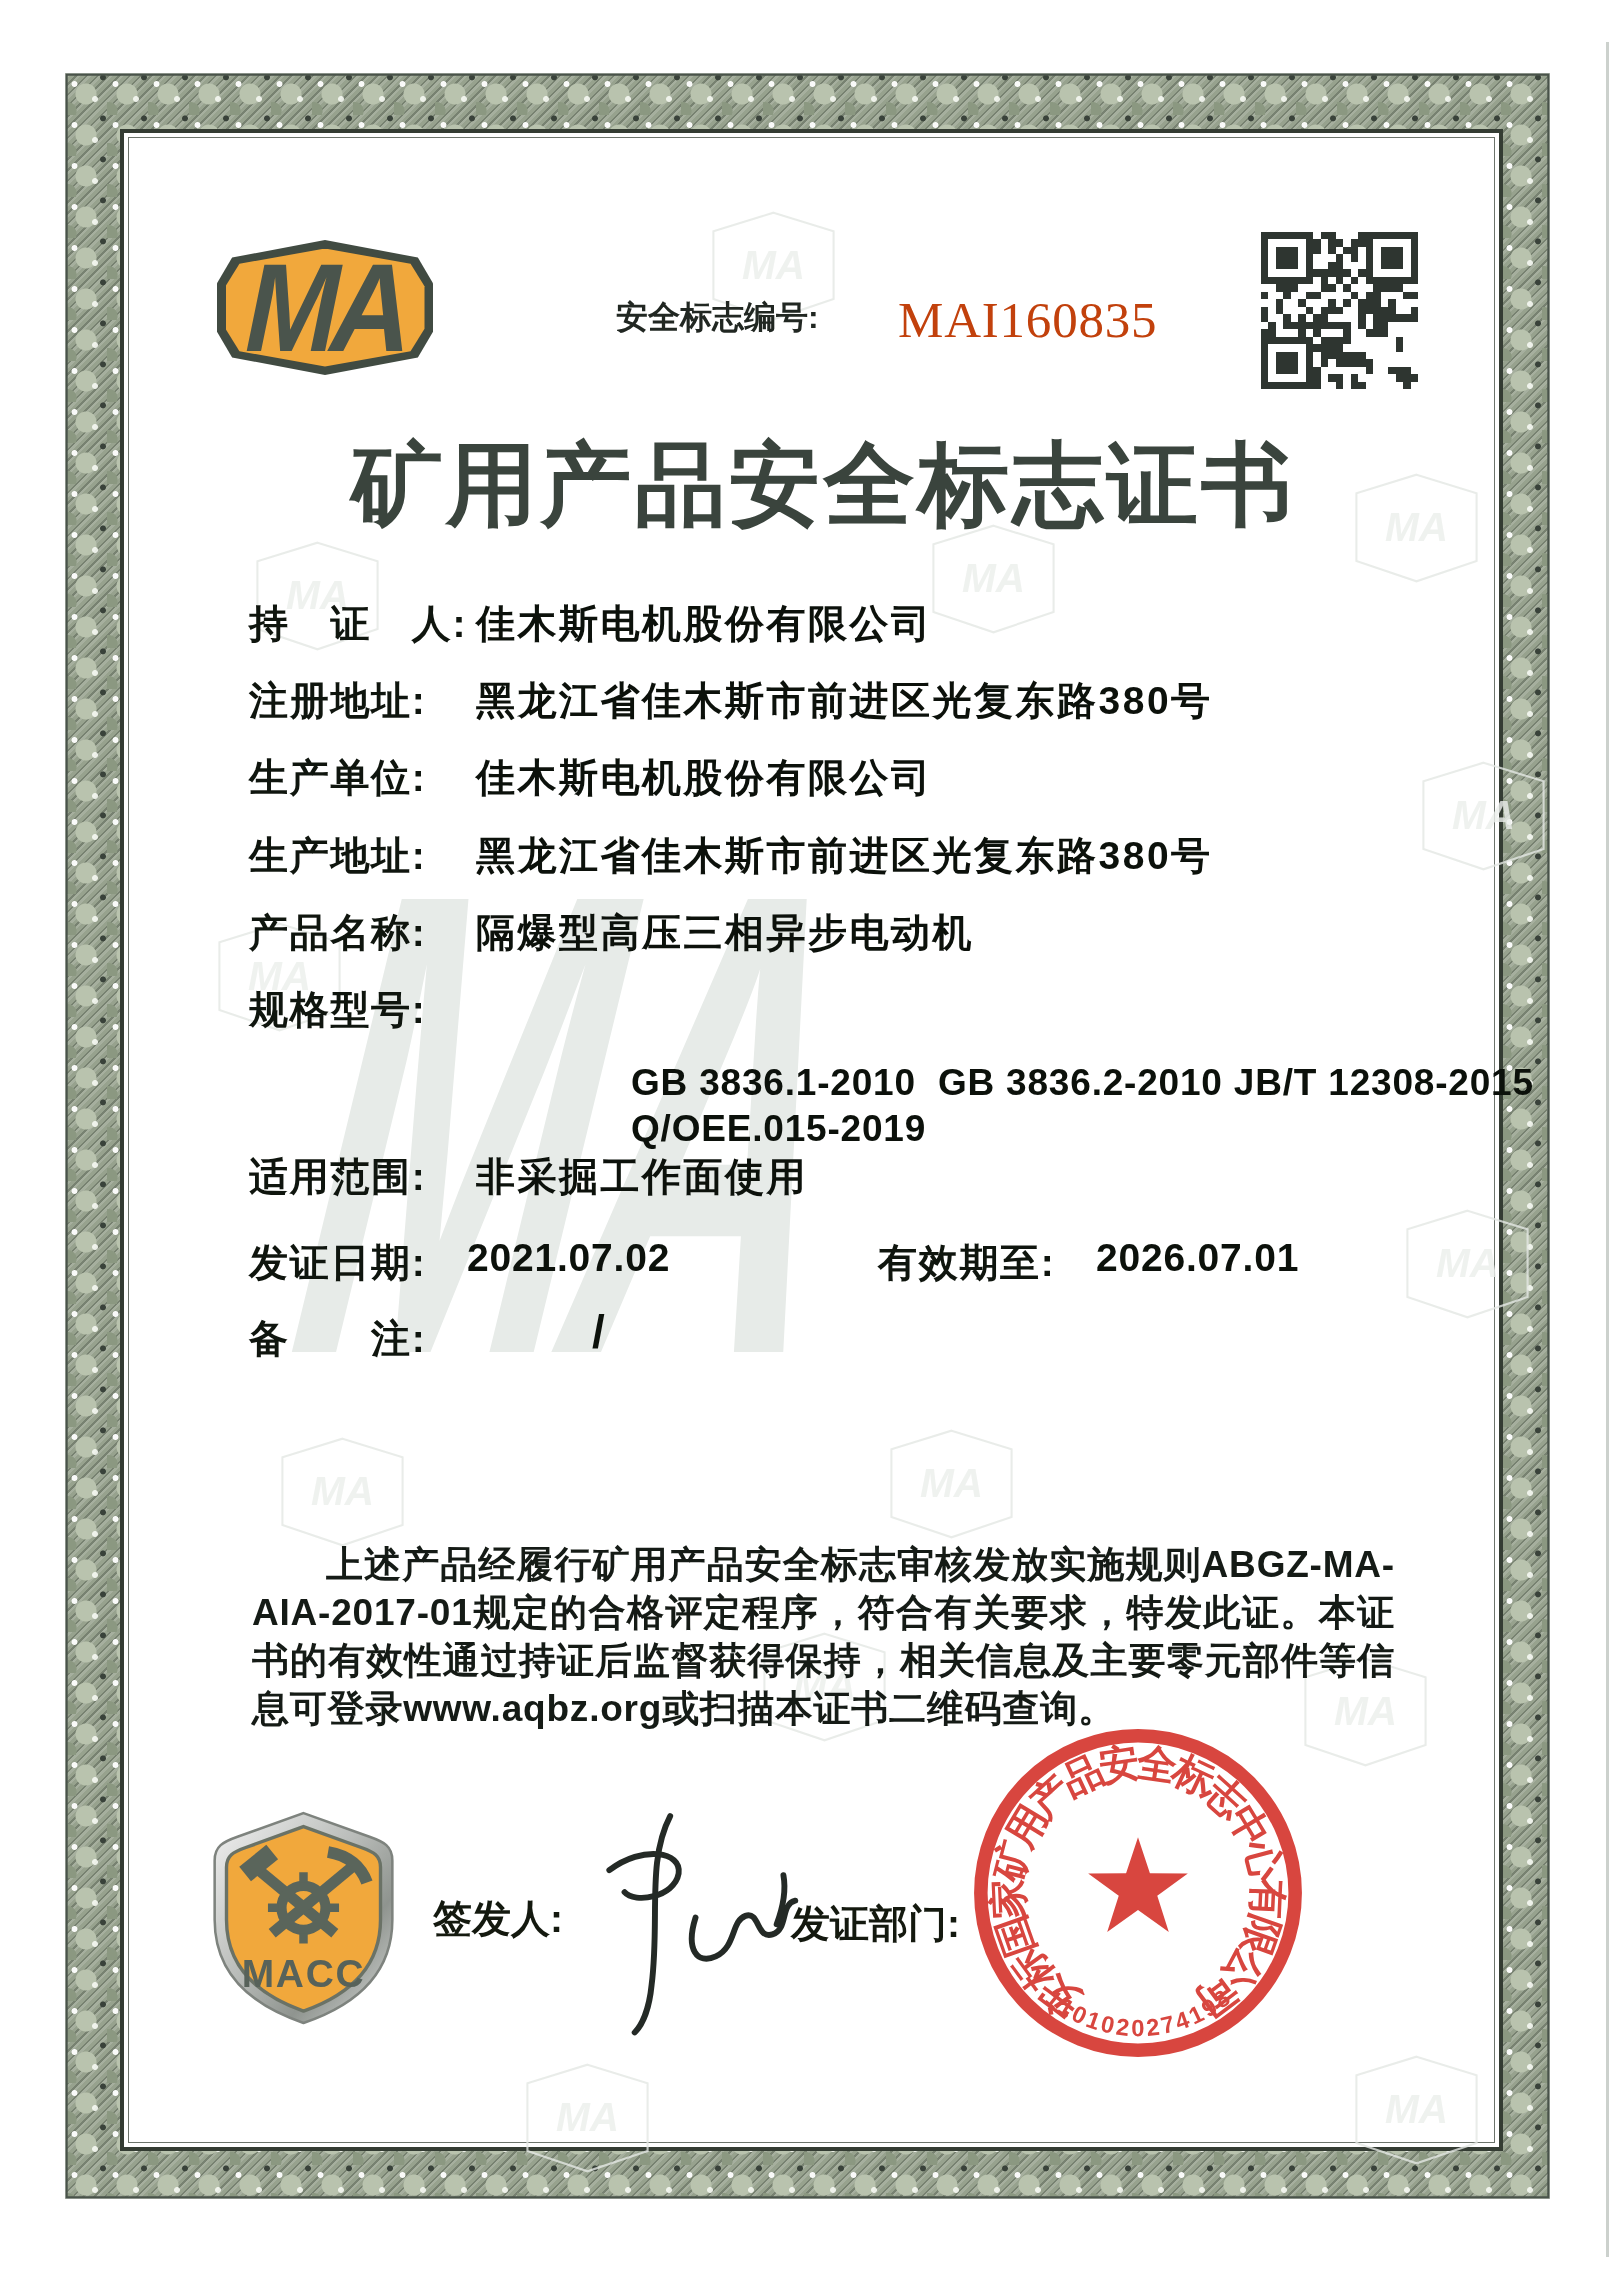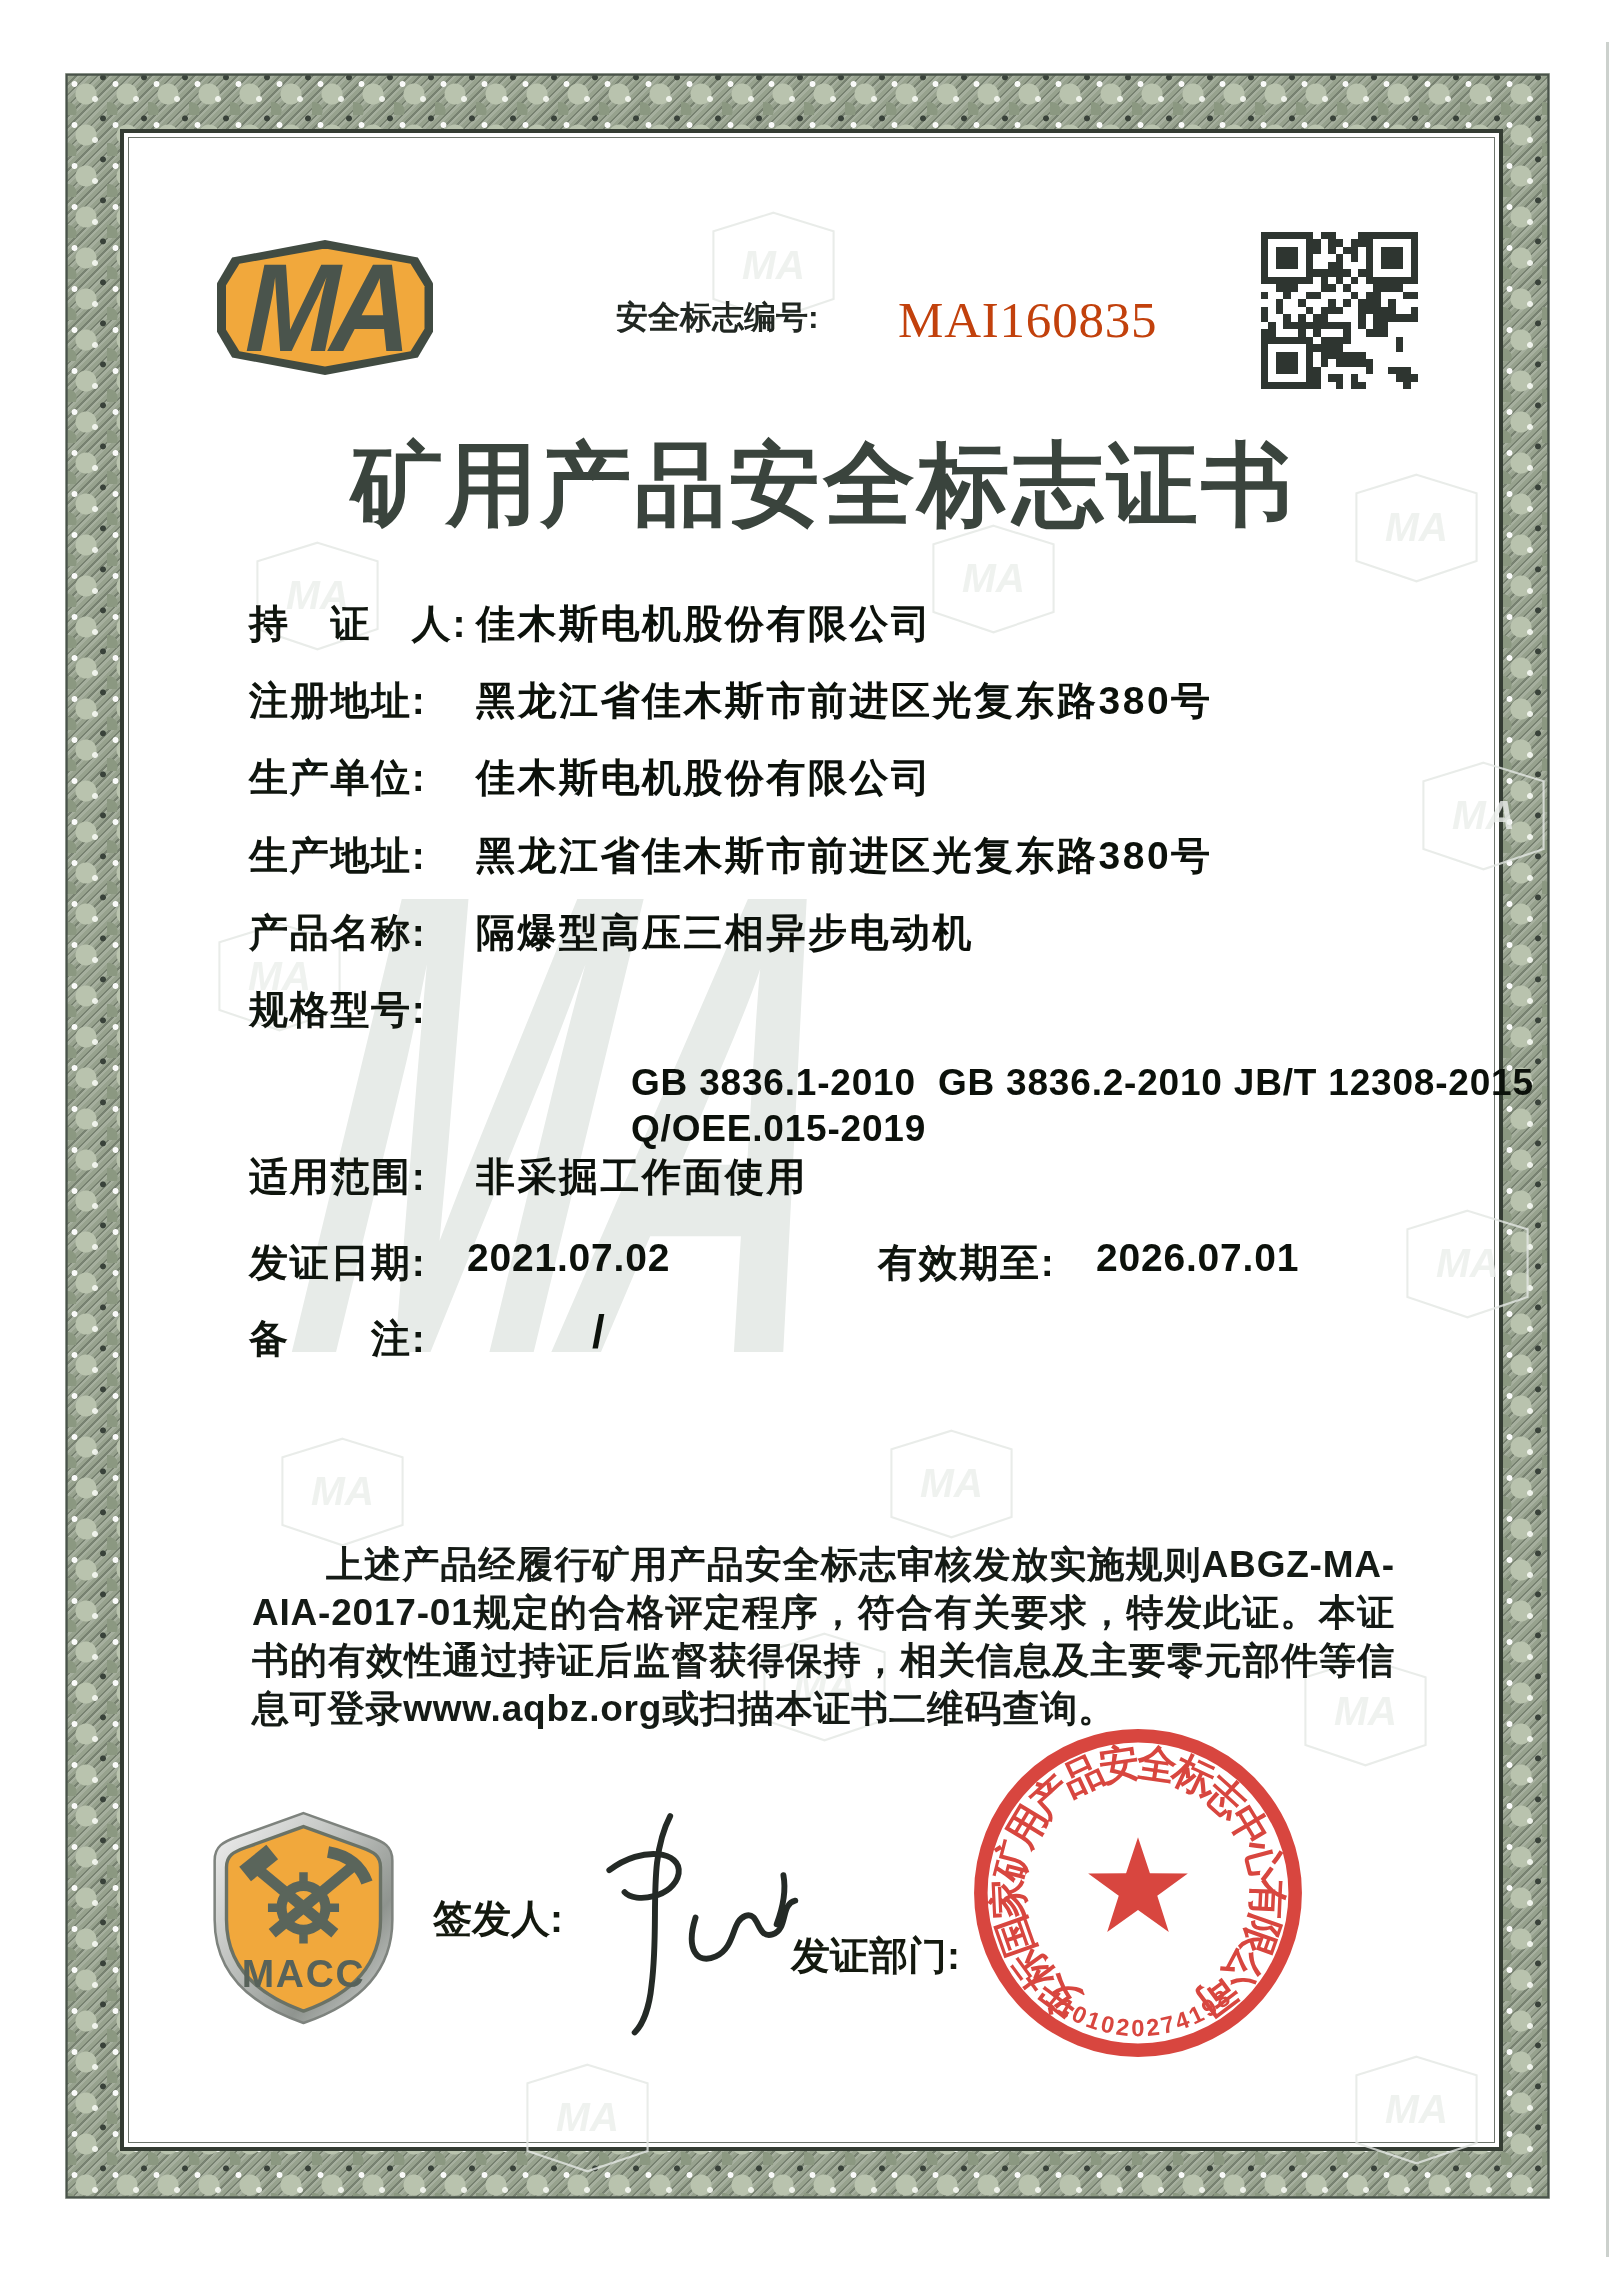--- a/index.html
+++ b/index.html
@@ -40,21 +40,21 @@
     background:#414b42;}
   .badge-in{position:absolute;inset:8.5px;
     clip-path:polygon(50% 0%,93% 13%,100% 32%,100% 68%,93% 87%,50% 100%,7% 87%,0% 68%,0% 32%,7% 13%);
     background:#f1a83c;display:flex;align-items:center;justify-content:center;}
   .badge-ma{font-size:112px;font-weight:900;font-style:italic;letter-spacing:-8.5px;color:#4a544c;
     transform:scaleY(1.12) skewX(-2deg);line-height:1;}
   #qr{position:absolute;left:1261px;top:232px;width:157px;height:157px;display:grid;
     grid-template-columns:repeat(21,1fr);grid-template-rows:repeat(21,1fr);z-index:4;}
   #qr .qd{background:#2e3530;}
   .sig-label{position:absolute;left:433px;top:1892px;font-size:39px;font-weight:700;color:#14190f;}
-  .dept-label{position:absolute;left:791px;top:1897px;font-size:39px;font-weight:700;color:#14190f;margin-top:32px;}
+  .dept-label{position:absolute;left:791px;top:1897px;font-size:39px;font-weight:700;color:#14190f;}
   .seal-char{font-size:47px;font-weight:700;fill:#d8463f;text-anchor:middle;dominant-baseline:middle;}
   .seal-num{font-size:28px;font-weight:700;fill:#d8463f;text-anchor:middle;dominant-baseline:middle;}
   .edge-r{position:absolute;left:1606px;top:42px;width:2.5px;height:2215px;background:#ccd1cd;z-index:5;}
   .shield-txt{font-size:46px;font-weight:700;fill:#57625a;letter-spacing:2px;}
 </style>
 </head>
 <body>
 
 <div class="page">
   <div class="band"></div>

